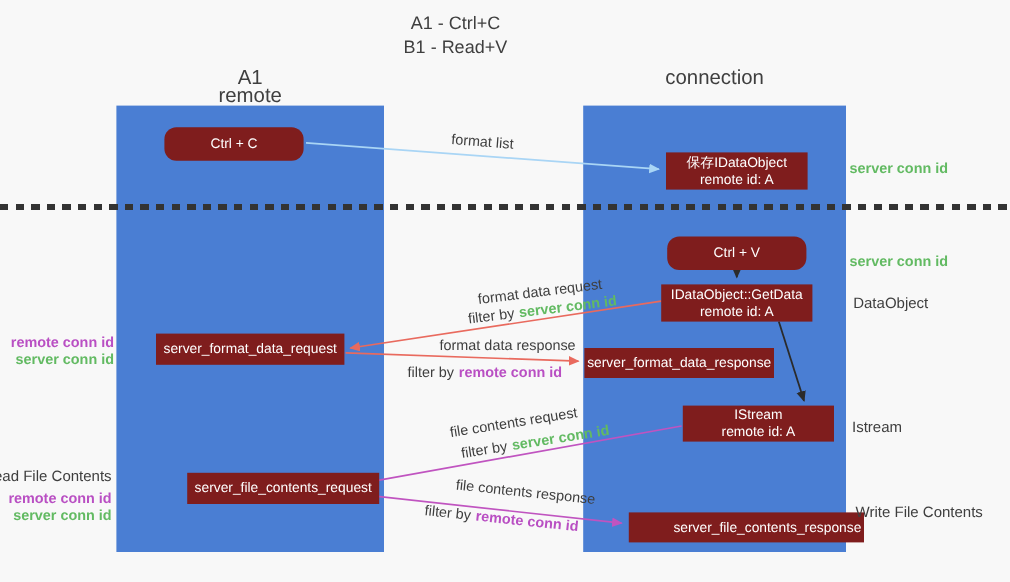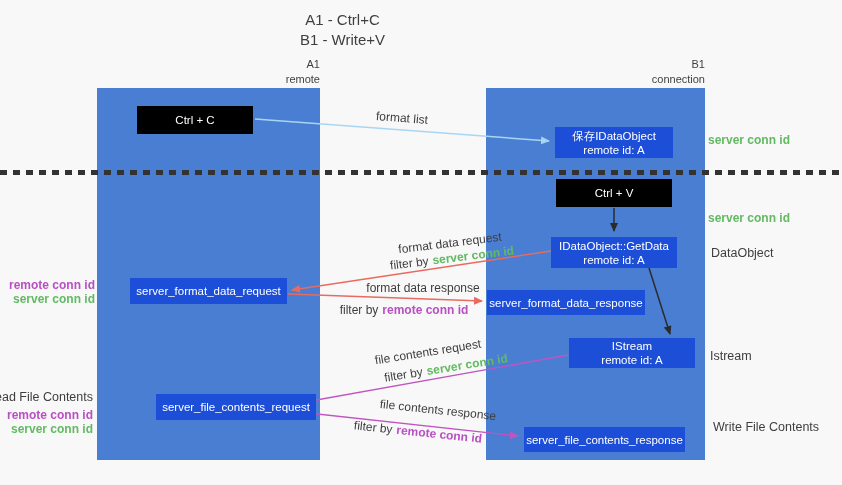--- a/index.html
+++ b/index.html
@@ -8,50 +8,51 @@
     background:#f8f8f8;
   }
   .canvas {
     position:relative; width:842px; height:485px;
     background:#f8f8f8; overflow:hidden;
   }
   .title-block {
     position:absolute; left:0; top:10px; width:685px;
     text-align:center; color:#3f3f3f; font-size:15px; line-height:20px;
     z-index:4;
+    padding-left:37px;
   }
   .lane {
     position:absolute; top:88px; height:372px;
     background:#4a7ed3; z-index:1;
   }
   .lane-a1 { left:97px;  width:223px; }
   .lane-b1 { left:486px; width:219px; }
   .lane-header {
-    position:absolute; top:57px; text-align:right;
-    color:#3f3f3f; font-size:11px; line-height:15px; z-index:4;
+    position:absolute; top:57px; text-align:center;
+    color:#3f3f3f; font-size:17px; line-height:15px; z-index:4;
   }
   .lane-header.a1 { left:97px;  width:223px; }
   .lane-header.b1 { left:486px; width:219px; }
   .dotted-divider {
     position:absolute; left:0; top:170px; width:842px; height:5px;
     background:repeating-linear-gradient(to right, #333 0 7px, transparent 7px 13px);
     z-index:2;
   }
   svg.arrow-layer {
     position:absolute; left:0; top:0; width:842px; height:485px;
     z-index:3; pointer-events:none;
   }
   .box {
     position:absolute; display:flex; flex-direction:column;
     align-items:center; justify-content:center;
     color:#fff; font-size:11.5px; line-height:14px; text-align:center;
     z-index:4; white-space:nowrap;
   }
-  .box.orange { background:#1d4ed8; }
-  .box.green  { background:#000000; }
+  .box.orange { background:#7f1d1d; }
+  .box.green  { background:#7f1d1d;border-radius:10px; }
   .edge-label {
     position:absolute; font-size:12px; color:#3e3e3e;
     white-space:nowrap; z-index:4; transform-origin:center;
   }
   .side-label {
     position:absolute; font-size:12.5px; color:#3e3e3e;
     white-space:nowrap; z-index:4;
   }
   .green-bold  { color:#62ba62; font-weight:bold; }
   .purple-bold { color:#b94fc3; font-weight:bold; }
@@ -59,29 +60,28 @@
   .right-align { text-align:right; }
   .conn-pair { font-size:12px; line-height:14px; }
 </style>
 </head>
 <body>
 
 <div class="canvas">
 
   <div class="title-block">
     <div>A1 - Ctrl+C</div>
-    <div>B1 - Write+V</div>
+    <div>B1 - Read+V</div>
   </div>
 
   <div class="lane-header a1">
     <div>A1</div>
     <div>remote</div>
   </div>
   <div class="lane-header b1">
-    <div>B1</div>
     <div>connection</div>
   </div>
 
   <div class="lane lane-a1"></div>
   <div class="lane lane-b1"></div>
 
   <div class="dotted-divider"></div>
 
   <svg class="arrow-layer">
     <defs>
@@ -109,21 +109,21 @@
 
   <div class="box green" style="left:137px; top:106px; width:116px; height:28px;">
     <div>Ctrl + C</div>
   </div>
 
   <div class="box orange" style="left:555px; top:127px; width:118px; height:31px;">
     <div>保存IDataObject</div>
     <div>remote id: A</div>
   </div>
 
-  <div class="box green" style="left:556px; top:179px; width:116px; height:28px;">
+  <div class="box green" style="left:556px; top:197px; width:116px; height:28px;">
     <div>Ctrl + V</div>
   </div>
 
   <div class="box orange" style="left:551px; top:237px; width:126px; height:31px;">
     <div>IDataObject::GetData</div>
     <div>remote id: A</div>
   </div>
 
   <div class="box orange" style="left:487px; top:290px; width:158px; height:25px;">
     <div>server_format_data_response</div>
@@ -135,21 +135,21 @@
 
   <div class="box orange" style="left:569px; top:338px; width:126px; height:30px;">
     <div>IStream</div>
     <div>remote id: A</div>
   </div>
 
   <div class="box orange" style="left:128px; top:394px; width:160px; height:26px;margin-left:28px;">
     <div>server_file_contents_request</div>
   </div>
 
-  <div class="box orange" style="left:524px; top:427px; width:161px; height:25px;">
+  <div class="box orange" style="left:524px; top:427px; width:161px; height:25px;padding-left:35px;">
     <div>server_file_contents_response</div>
   </div>
 
   <div class="edge-label" style="left:402px; top:118px; transform:translate(-50%,-50%) rotate(4.5deg);">format list</div>
 
   <div class="edge-label" style="left:450px; top:243px; transform:translate(-50%,-50%) rotate(-7deg);">format data request</div>
   <div class="edge-label" style="left:452px; top:258px; transform:translate(-50%,-50%) rotate(-7deg);">
     <span class="prefix">filter by</span><span class="green-bold">server conn id</span>
   </div>
 

